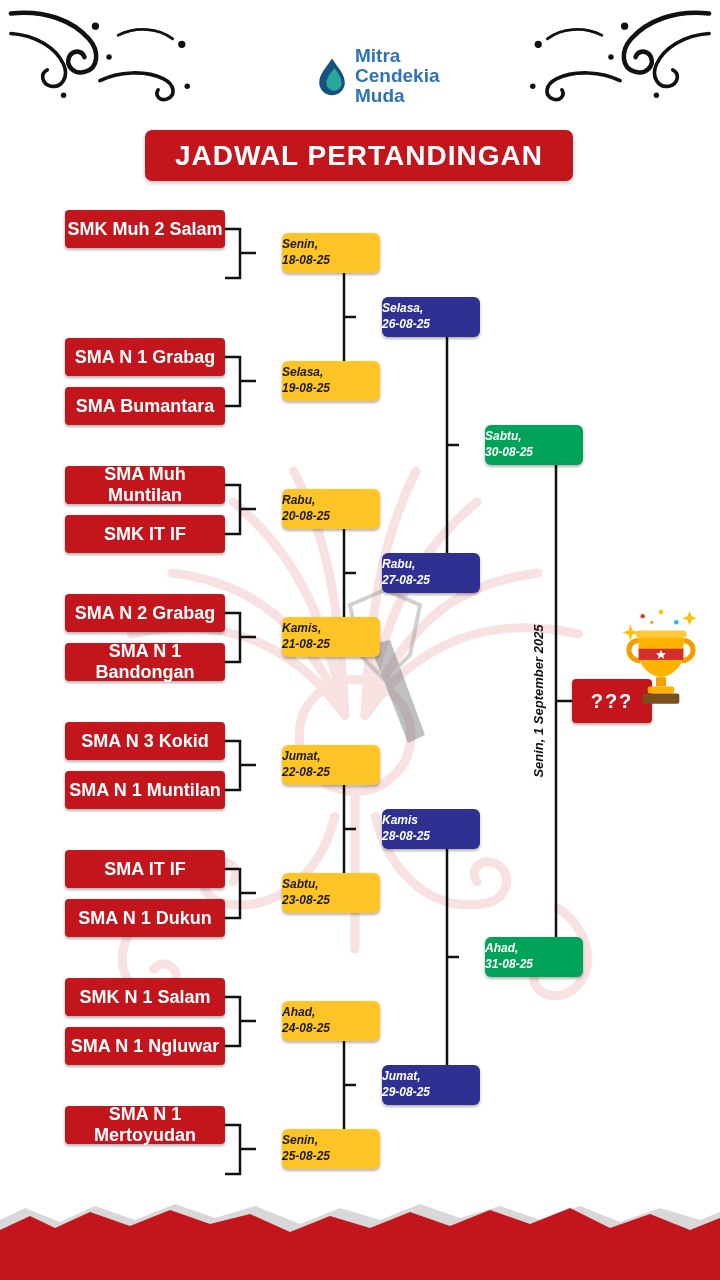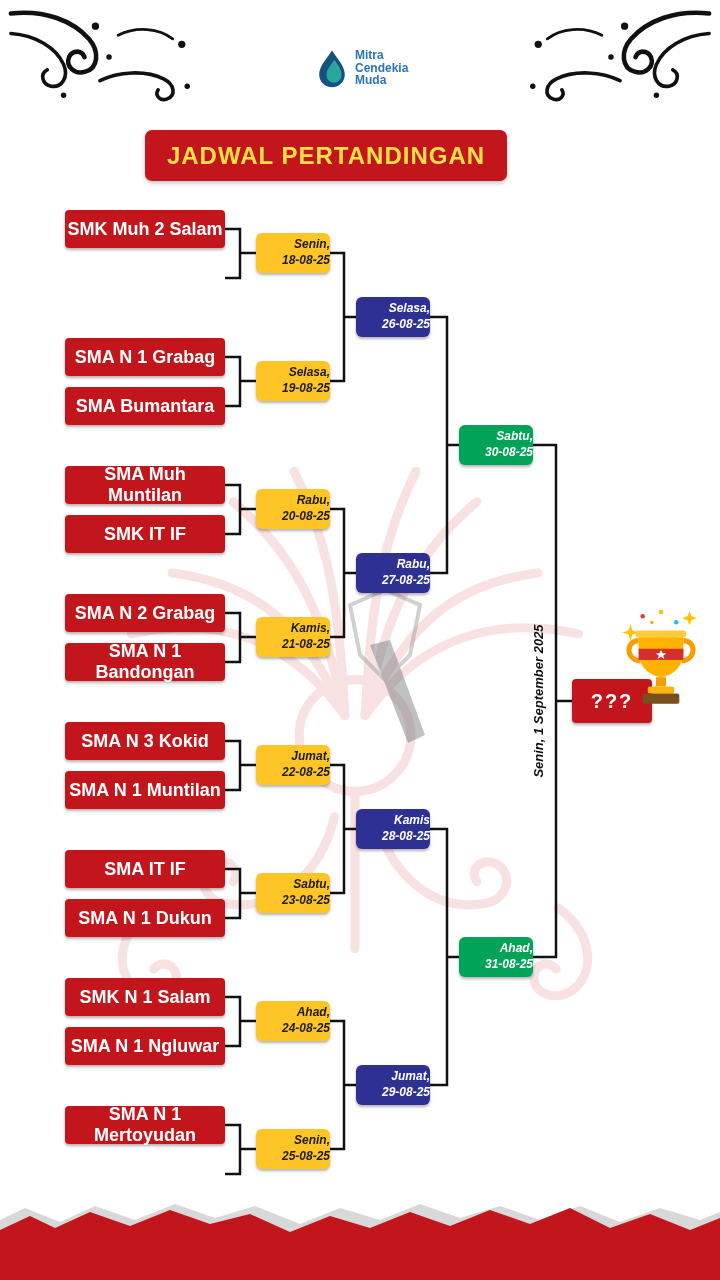--- a/index.html
+++ b/index.html
@@ -12,38 +12,38 @@
   *{margin:0;padding:0;box-sizing:border-box;}
   body{background:#fff;font-family:"Liberation Sans",sans-serif;}
   .stage{position:relative;width:720px;height:1280px;background:#fff;overflow:hidden;}
 
   .flourish{position:absolute;top:8px;width:205px;height:100px;}
   .flourish.left{left:2px;}
   .flourish.right{right:2px;transform:scaleX(-1);}
 
   .brand{position:absolute;top:46px;left:316px;display:flex;align-items:center;gap:7px;}
   .brand-icon{width:32px;height:44px;}
-  .brand-text{color:var(--brand);font-weight:700;font-size:12px;line-height:1.05;}
-
-  .title-banner{position:absolute;left:145px;top:130px;width:362px;height:51px;background:var(--red);
-    border-radius:7px;display:flex;align-items:center;justify-content:center;color:#fde047;
-    font-size:24px;font-weight:700;letter-spacing:1px;box-shadow:0 2px 4px rgba(0,0,0,.25);}
+  .brand-text{color:var(--brand);font-weight:700;font-size:19px;line-height:1.05;}
+
+  .title-banner{position:absolute;left:145px;top:130px;width:428px;height:51px;background:var(--red);
+    border-radius:7px;display:flex;align-items:center;justify-content:center;color:#ffffff;
+    font-size:28px;font-weight:700;letter-spacing:1px;box-shadow:0 2px 4px rgba(0,0,0,.25);}
 
   .watermark{position:absolute;left:85px;top:380px;width:540px;height:650px;opacity:.16;pointer-events:none;}
   .emblem{position:absolute;left:330px;top:585px;width:110px;height:165px;opacity:.45;pointer-events:none;}
 
   .connectors{position:absolute;left:0;top:0;width:720px;height:1280px;pointer-events:none;}
 
   .team{position:absolute;left:65px;width:160px;height:38px;background:var(--red);color:#fff;
     border-radius:4px;display:flex;align-items:center;justify-content:center;
     font-size:18px;font-weight:700;box-shadow:0 2px 3px rgba(0,0,0,.3);text-align:center;}
 
-  .match{position:absolute;width:74px;height:40px;border-radius:6px;display:flex;flex-direction:column;
-    align-items:flex-end;justify-content:center;font-style:italic;font-size:12px;line-height:1.3;
-    font-weight:700;box-shadow:0 2px 3px rgba(0,0,0,.3);}
+  .match{position:absolute;width:98px;height:40px;border-radius:6px;display:flex;flex-direction:column;
+    align-items:flex-start;justify-content:center;font-style:italic;font-size:12px;line-height:1.3;
+    font-weight:700;box-shadow:0 2px 3px rgba(0,0,0,.3);margin-left:26px;}
   .r1{left:256px;background:var(--yellow);color:#1c1c1c;}
   .r2{left:356px;background:var(--blue);color:#fff;}
   .r3{left:459px;background:var(--green);color:#fff;}
 
   .final-date{position:absolute;left:391px;top:691px;width:300px;height:20px;text-align:center;
     transform:rotate(-90deg);font-style:italic;font-weight:700;font-size:13px;color:#111;}
   .final-box{position:absolute;left:572px;top:679px;width:80px;height:44px;background:var(--red);color:#fff;
     display:flex;align-items:center;justify-content:center;font-weight:700;font-size:20px;
     letter-spacing:2px;border-radius:4px;box-shadow:0 2px 3px rgba(0,0,0,.3);}
   .trophy{position:absolute;left:620px;top:608px;width:82px;height:112px;}

